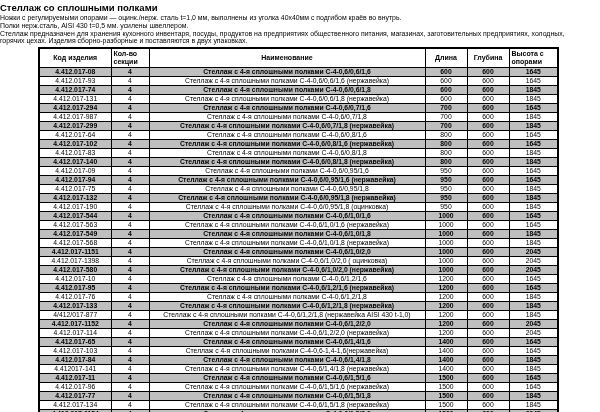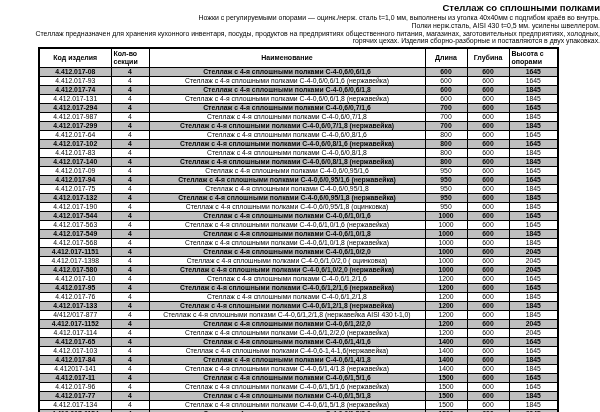--- a/index.html
+++ b/index.html
@@ -3,21 +3,21 @@
 <meta charset="utf-8">
 <style>
   * { box-sizing: border-box; margin: 0; padding: 0; }
   html, body {
     width: 600px; height: 412px;
     background: #ffffff;
     color: #000;
     font-family: "Liberation Sans", sans-serif;
     overflow: hidden;
   }
-  .doc-header { text-align: right; padding-top: 2px; }
+  .doc-header { text-align: left; padding-top: 2px; }
   .doc-title {
     font-size: 9.5px;
     font-weight: bold;
     line-height: 12px;
   }
   .doc-line {
     font-size: 6.9px;
     line-height: 7.8px;
   }
   table.spec {

